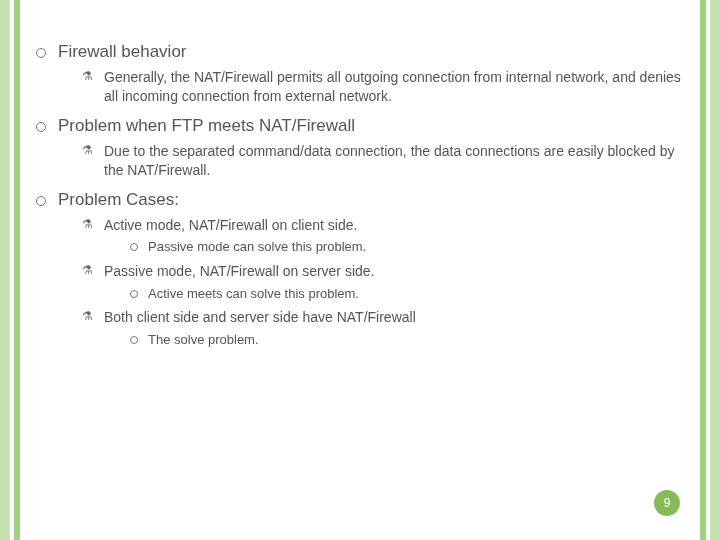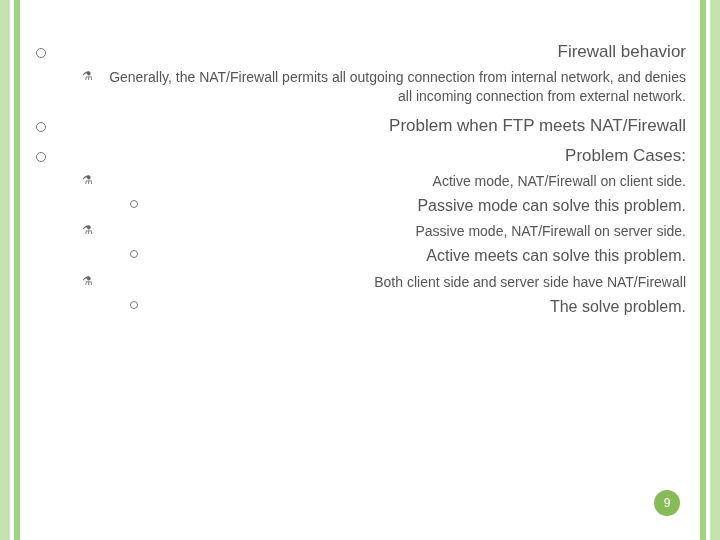--- a/index.html
+++ b/index.html
@@ -29,27 +29,27 @@
   }
   .title2{
     font-size:23px;
     color:#6a6a6a;
     margin-left:56px;
     margin-top:2px;
     font-weight:400;
   }
   .sc{font-variant:small-caps;}
   .content{margin-top:20px;}
-  ul{list-style:none;margin:0;padding:0;text-align:right;}
+  ul{list-style:none;margin:0;padding:0;}
   li{position:relative;}
   .lvl1{padding-left:24px;margin-top:10px;font-size:17px;}
   .lvl1::before{content:"";position:absolute;left:2px;top:6px;width:8px;height:8px;border:1px solid #777;border-radius:50%;}
   .lvl2{padding-left:24px;margin-top:6px;font-size:14px;line-height:1.35;}
   .lvl2::before{content:"\2697";position:absolute;left:2px;top:0;font-size:12px;color:#666;}
-  .lvl3{padding-left:22px;margin-top:4px;font-size:16px;}
+  .lvl3{padding-left:22px;margin-top:4px;font-size:13px;}
   .lvl3::before{content:"";position:absolute;left:4px;top:5px;width:6px;height:6px;border:1px solid #777;border-radius:50%;}
   .group{margin-left:22px;margin-top:6px;}
   .group2{margin-left:22px;}
   .pagenum{
     position:absolute;
     right:40px;bottom:24px;
     width:26px;height:26px;border-radius:50%;
     background:#87bb58;color:#fff;
     font-size:12px;display:flex;align-items:center;justify-content:center;
   }
@@ -70,20 +70,25 @@
         <span>Firewall behavior</span>
         <ul class="group">
           <li class="lvl2">
             <span>Generally, the NAT/Firewall permits all outgoing connection from internal network, and denies all incoming connection from external network.</span>
           </li>
         </ul>
       </li>
 
       <li class="lvl1">
         <span>Problem when FTP meets NAT/Firewall</span>
+        <ul class="group">
+          <li class="lvl2">
+            <span>Due to the separated command/data connection, the data connections are easily blocked by the NAT/Firewall.</span>
+          </li>
+        </ul>
       </li>
 
       <li class="lvl1">
         <span>Problem Cases:</span>
         <ul class="group">
           <li class="lvl2">
             <span>Active mode, NAT/Firewall on client side.</span>
             <ul class="group2">
               <li class="lvl3">
                 <span>Passive mode can solve this problem.</span>

